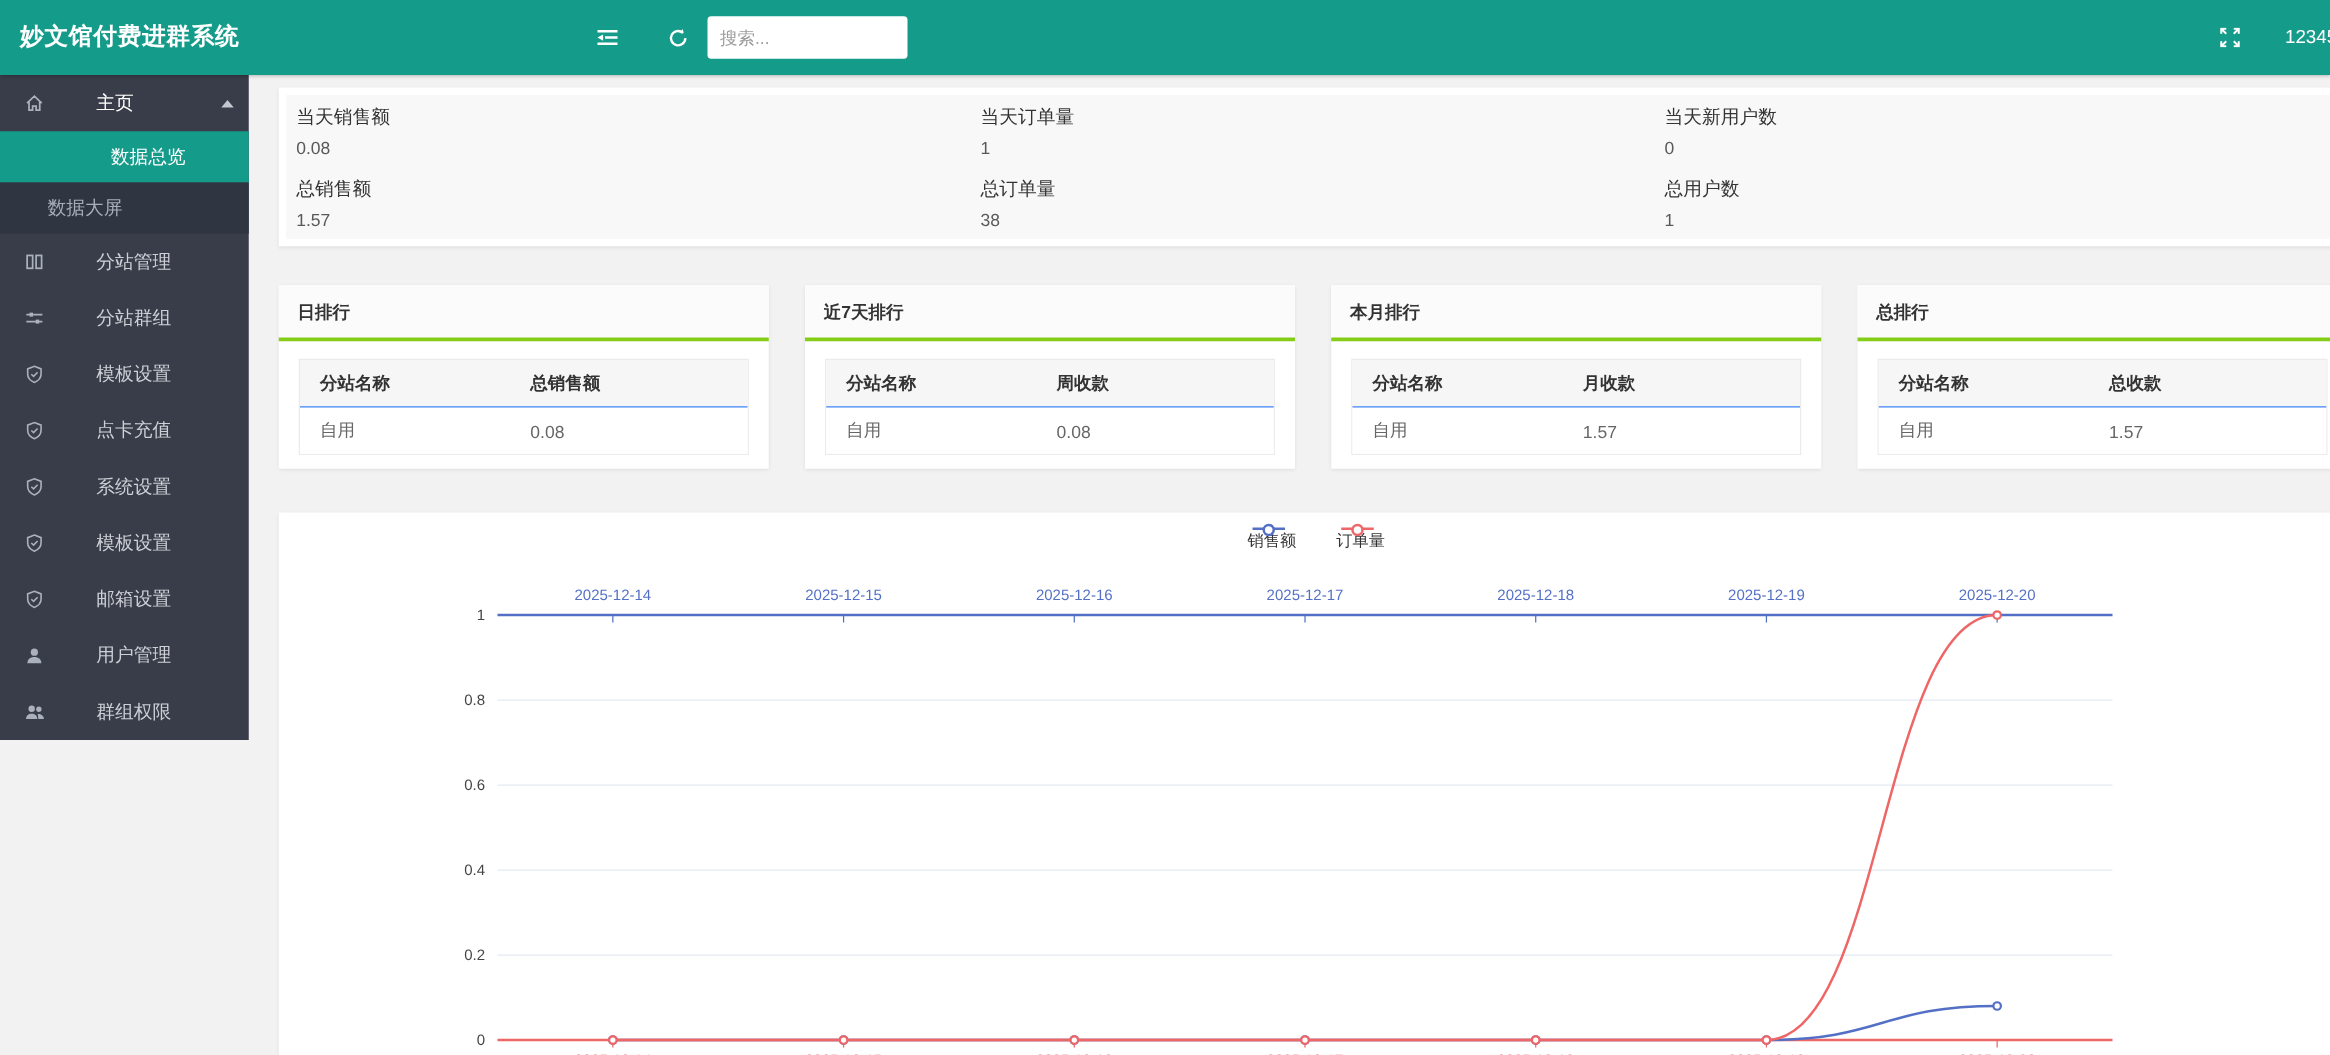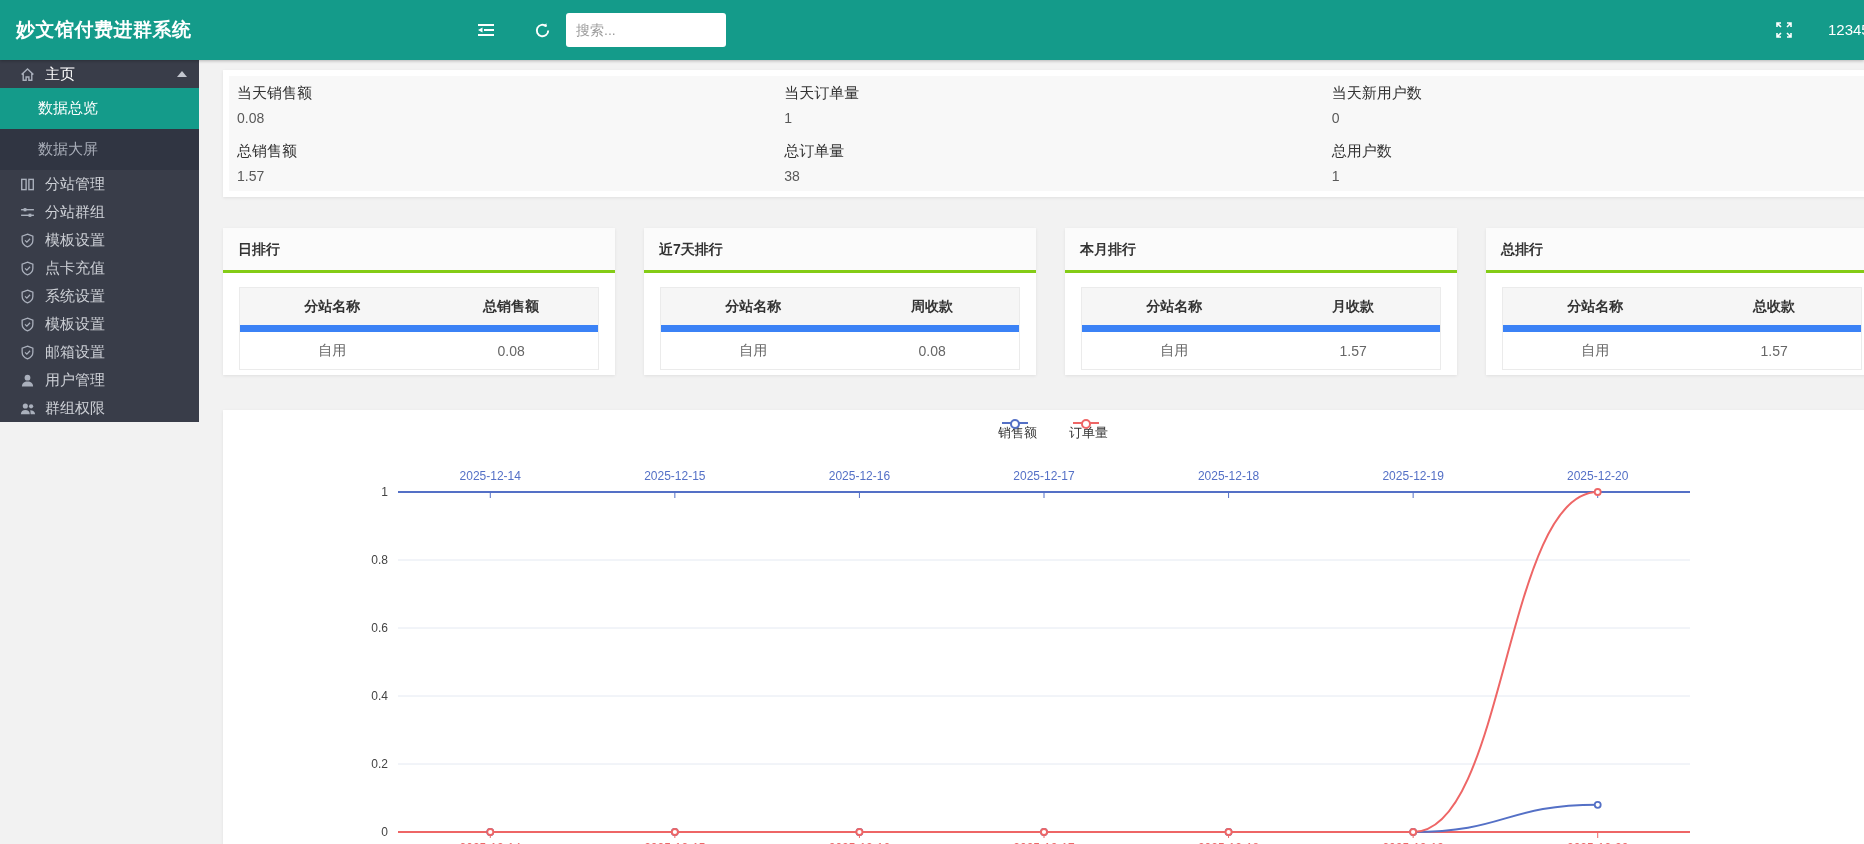--- a/index.html
+++ b/index.html
@@ -15,45 +15,45 @@
   .menu-ic{left:470px;}
   .refresh-ic{left:526px;}
   .search-box{position:absolute;left:566px;top:13px;width:160px;height:34px;background:#fff;border:none;border-radius:3px;
     padding:0 10px;font-size:14px;color:#333;box-sizing:border-box;outline:none;}
   .search-box::placeholder{color:#9c9c9c;}
   .fullscreen-ic{left:1768px;}
   .user-name{position:absolute;left:1828px;top:0;height:60px;line-height:60px;color:#fff;font-size:15px;white-space:nowrap;cursor:pointer;}
 
   
   .sidebar{position:absolute;left:0;top:60px;width:199px;background:var(--sidebar,#393d49);z-index:20;}
-  .nav-item{position:relative;height:28px;display:flex;align-items:center;color:#cdd0d6;font-size:15px;cursor:pointer;}
+  .nav-item{position:relative;height:45px;display:flex;align-items:center;color:#cdd0d6;font-size:15px;cursor:pointer;gap:32px;}
   .nav-item .nico{width:15px;height:15px;margin-left:20px;margin-right:10px;color:#aab0bc;flex:0 0 15px;}
   .nav-item .nico svg{display:block;}
   .nav-item .chev{position:absolute;right:12px;top:50%;margin-top:-3px;width:0;height:0;
     border-left:5px solid transparent;border-right:5px solid transparent;border-bottom:6px solid #c3c7cf;}
   .nav-sub{height:41px;display:flex;align-items:center;padding-left:38px;font-size:15px;color:#a8adb8;cursor:pointer;background:#303542;}
-  .nav-sub.active{background:var(--accent,#149b8a);color:#fff;}
+  .nav-sub.active{background:var(--accent,#149b8a);color:#fff;justify-content:center;}
 
   
   .card{position:absolute;background:#fff;box-shadow:0 1px 3px rgba(0,0,0,.08);}
   .stats-card{left:223px;top:70px;width:1654px;height:127px;}
   .stats-grid{position:absolute;left:6px;top:6px;right:6px;bottom:6px;background:#f8f8f8;
     display:grid;grid-template-columns:1fr 1fr 1fr;grid-template-rows:1fr 1fr;}
   .stat-cell{padding:8px 0 0 8px;}
   .stat-label{font-size:15px;color:#333;margin-bottom:7px;}
   .stat-value{font-size:14px;color:#595959;}
 
   .rank-card{top:228px;width:392px;height:147px;}
   .rank-head{height:42px;line-height:42px;padding-left:15px;font-size:14px;font-weight:bold;color:#333;
     background:#fbfbfb;border-bottom:3px solid #84cc16;}
   .rank-body{padding:14px 16px 0 16px;}
   .rank-table{border:1px solid #ebebeb;}
-  .rt-row{display:grid;grid-template-columns:47% 53%;height:37px;align-items:center;text-align:center;}
+  .rt-row{display:grid;grid-template-columns:47% 53%;height:37px;align-items:center;}
   .rt-row.head{background:#f6f6f6;font-weight:bold;color:#333;font-size:14px;}
-  .rt-row.body{background:#fff;color:#666;font-size:14px;border-top:7px solid #3b82f6;}
+  .rt-row.body{background:#fff;color:#666;font-size:14px;border-top:1px solid #3b82f6;}
   .rt-cell{padding-left:16px;}
 
   .chart-card{left:223px;top:410px;width:1654px;height:470px;}
   .legend{position:absolute;left:0;top:12px;width:100%;display:flex;justify-content:center;gap:26px;z-index:5;}
   .legend-item{display:flex;align-items:center;cursor:pointer;flex-direction:column;}
   .legend-marker{position:relative;width:26px;height:2px;}
   .legend-marker .ring{position:absolute;left:50%;top:50%;width:6px;height:6px;margin:-4px 0 0 -5px;
     border:2px solid currentColor;border-radius:50%;background:#fff;}
   .legend-label{margin-left:6px;font-size:13px;color:#333;}
   #chart-svg{position:absolute;left:0;top:0;}

